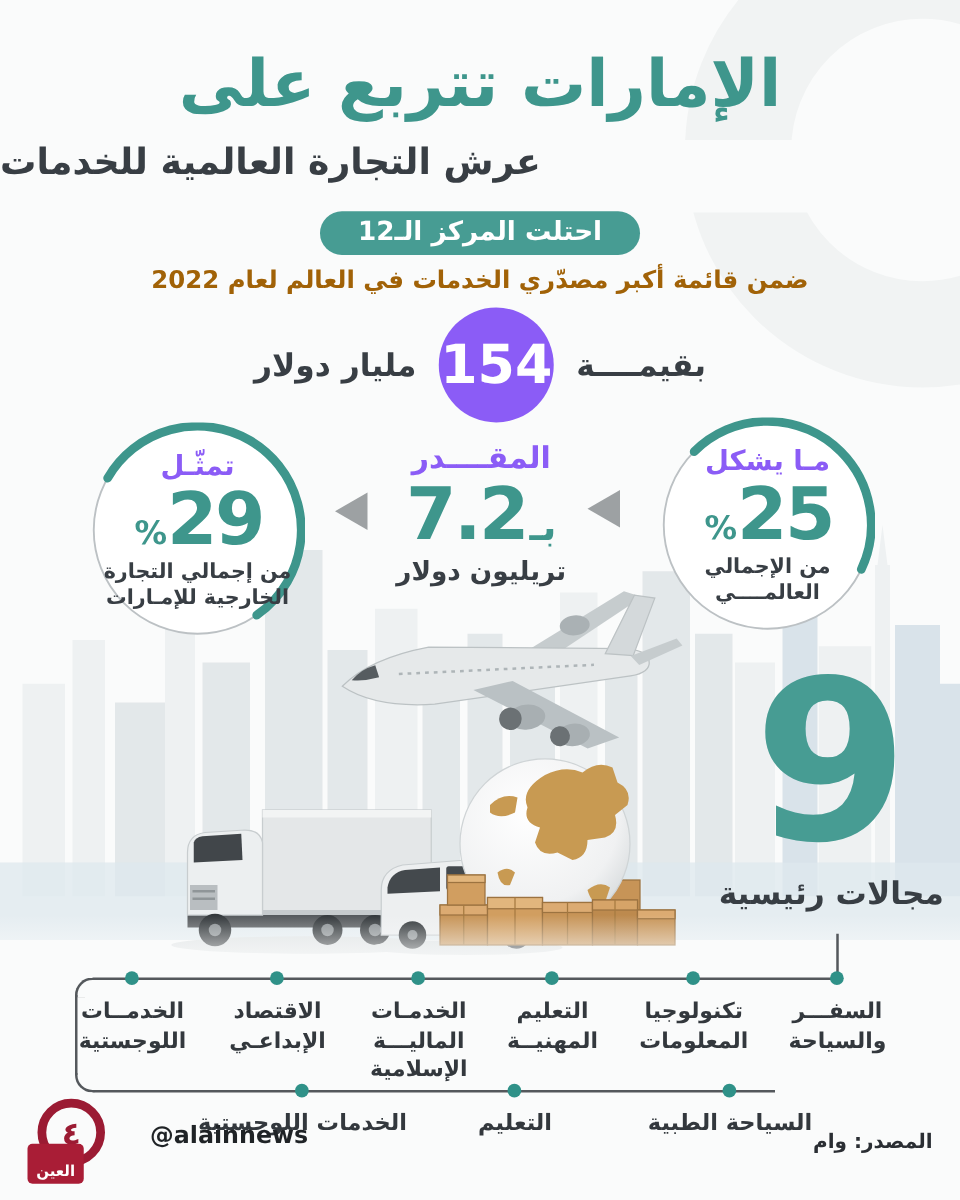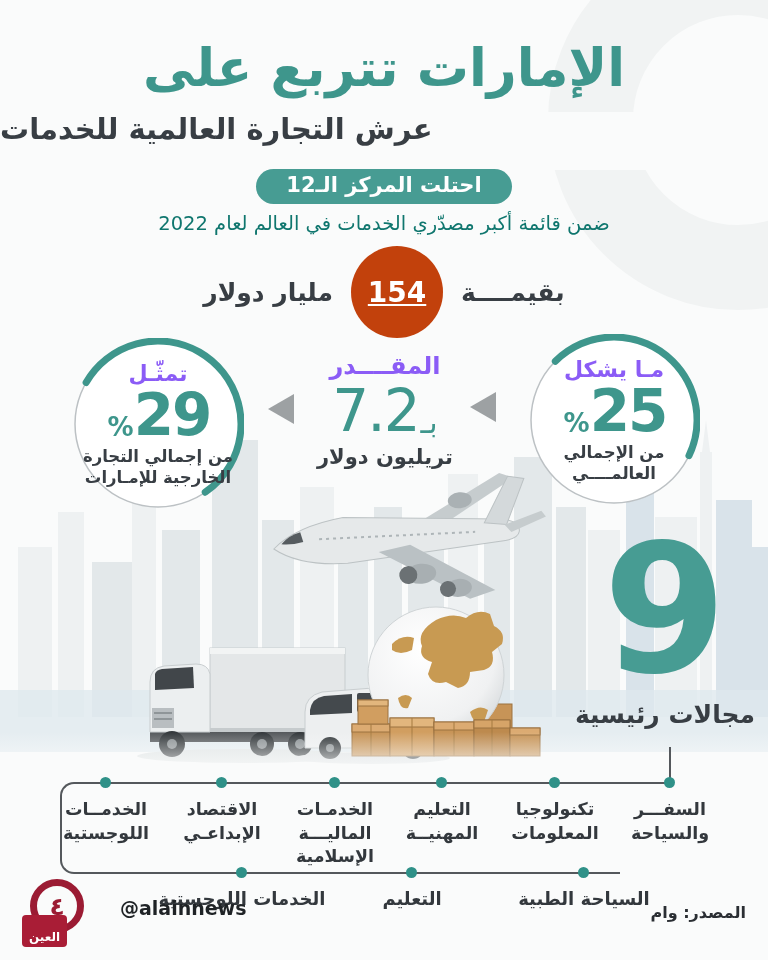--- a/index.html
+++ b/index.html
@@ -17,47 +17,47 @@
 
   
   .title1{position:absolute;top:40px;left:0;right:0;text-align:center;
     font-size:52px;font-weight:bold;color:#3e968c;line-height:1.1;}
   .title2{position:absolute;top:112px;left:0;right:0;text-align:left;
     font-size:29px;font-weight:bold;color:#383e44;}
   .badge{position:absolute;top:169px;left:0;right:0;text-align:center;}
   .badge span{display:inline-block;background:#479c93;color:#fff;font-size:21px;
     font-weight:bold;padding:4px 30px 7px;border-radius:22px;}
   .subtitle{position:absolute;top:212px;left:0;right:0;text-align:center;
-    font-size:19.5px;font-weight:normal;color:#0f766e;}
+    font-size:19.5px;font-weight:bold;color:#a16207;}
 
   
   .value-row{position:absolute;top:246px;left:0;right:0;display:flex;
     justify-content:center;align-items:center;gap:18px;}
-  .value-circle{width:92px;height:92px;border-radius:50%;background:#c2410c;
+  .value-circle{width:92px;height:92px;border-radius:50%;background:#8b5cf6;
     display:flex;align-items:center;justify-content:center;
-    color:#fff;font-size:28px;font-weight:bold;text-decoration:underline;}
+    color:#fff;font-size:43px;font-weight:bold;}
   .value-side{font-size:25px;font-weight:bold;color:#383e44;}
 
   
   .stat-circle{position:absolute;width:172px;height:172px;}
   .stat-circle svg{position:absolute;inset:0;}
   .stat-inner{position:absolute;inset:0;display:flex;flex-direction:column;
     align-items:center;justify-content:center;text-align:center;padding-top:2px;}
   .stat-top{font-size:22px;font-weight:bold;color:#8b5cf6;}
   .stat-num-row{display:flex;align-items:flex-end;line-height:0.95;margin:2px 0 4px;}
   .stat-num-row .num{font-size:58px;font-weight:bold;color:#3e968c;letter-spacing:-2px;}
   .stat-num-row .pct{font-size:26px;font-weight:bold;color:#3e968c;margin:0 0 4px 2px;}
   .stat-cap{font-size:16.5px;font-weight:bold;color:#383e44;line-height:1.25;}
 
   .stat-mid{position:absolute;left:295px;top:352px;width:180px;text-align:center;}
   .stat-mid .stat-top{font-size:24px;}
   .mid-num{display:flex;justify-content:center;align-items:flex-end;
     direction:rtl;line-height:0.95;margin:4px 0 6px;}
-  .mid-prefix{font-size:30px;font-weight:normal;color:#3e968c;margin-left:2px;margin-bottom:2px;}
-  .mid-value{font-size:58px;font-weight:normal;color:#3e968c;letter-spacing:-2px;}
+  .mid-prefix{font-size:30px;font-weight:bold;color:#3e968c;margin-left:2px;margin-bottom:2px;}
+  .mid-value{font-size:58px;font-weight:bold;color:#3e968c;letter-spacing:-2px;}
   .mid-cap{font-size:21px;font-weight:bold;color:#383e44;}
 
   .arrow{position:absolute;width:0;height:0;border-top:15px solid transparent;
     border-bottom:15px solid transparent;border-left:none;
     border-right:26px solid #9da1a3;}
 
   
   .nine{position:absolute;left:590px;top:528px;width:150px;text-align:center;
     font-size:178px;line-height:0.92;font-weight:bold;color:#479c93;}
   .nine-label{position:absolute;left:572px;top:700px;width:186px;text-align:center;

